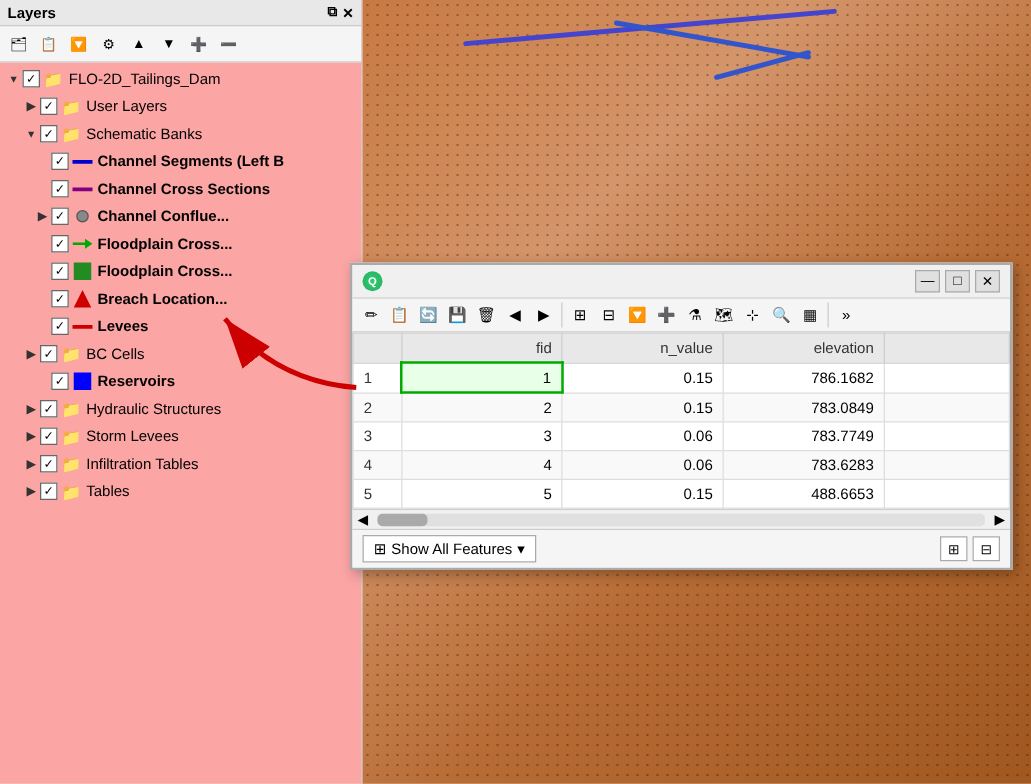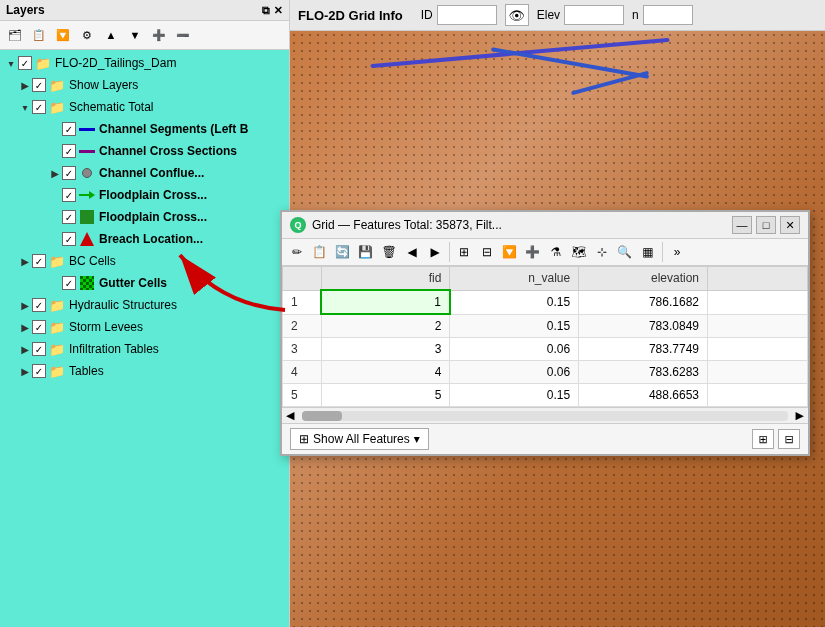--- a/index.html
+++ b/index.html
@@ -3,21 +3,21 @@
   <meta charset="utf-8">
   <style>
     * { box-sizing: border-box; margin: 0; padding: 0; }
     body { font-family: 'Segoe UI', Tahoma, Geneva, Verdana, sans-serif; font-size: 12px; background: #f0f0f0; width: 825px; height: 627px; overflow: hidden; position: relative; }
 
     
     .layers-panel {
       position: absolute;
       left: 0; top: 0;
       width: 290px; height: 627px;
-      background: #5eead4;
+      background: #fca5a5;
       border-right: 1px solid #ccc;
       display: flex;
       flex-direction: column;
     }
     .layers-title-bar {
       background: #e8e8e8;
       padding: 3px 6px;
       font-weight: bold;
       font-size: 12px;
       border-bottom: 1px solid #ccc;
@@ -54,21 +54,21 @@
       padding: 2px 4px;
       cursor: pointer;
       white-space: nowrap;
       font-size: 12px;
       min-height: 22px;
     }
     .tree-item.selected { background: #cce5ff; }
 
     .indent-0 { padding-left: 4px; }
     .indent-1 { padding-left: 18px; }
-    .indent-2 { padding-left: 48px; }
+    .indent-2 { padding-left: 27px; }
 
     .expand-arrow {
       width: 14px; min-width: 14px; height: 14px;
       display: flex; align-items: center; justify-content: center;
       font-size: 10px; color: #333;
     }
     .checkbox {
       width: 14px; min-width: 14px; height: 14px;
       border: 1px solid #666;
       background: #fff;
@@ -339,28 +339,28 @@
       <div class="expand-arrow">▾</div>
       <div class="checkbox checked"></div>
       <div class="layer-icon folder-icon">📁</div>
       <span class="layer-label">FLO-2D_Tailings_Dam</span>
     </div>
 
     <div class="tree-item indent-1">
       <div class="expand-arrow">▶</div>
       <div class="checkbox checked"></div>
       <div class="layer-icon folder-icon">📁</div>
-      <span class="layer-label">Show Layers</span>
+      <span class="layer-label">User Layers</span>
     </div>
 
     <div class="tree-item indent-1">
       <div class="expand-arrow">▾</div>
       <div class="checkbox checked"></div>
       <div class="layer-icon folder-icon">📁</div>
-      <span class="layer-label">Schematic Total</span>
+      <span class="layer-label">Schematic Banks</span>
     </div>
 
     <div class="tree-item indent-2">
       <div class="expand-arrow" style="visibility:hidden;">▶</div>
       <div class="checkbox checked"></div>
       <div class="layer-icon">
           <div class="line-blue"></div>
         </div>
       <span class="layer-label bold">Channel Segments (Left B</span>
     </div>
@@ -407,40 +407,48 @@
 
     <div class="tree-item indent-2">
       <div class="expand-arrow" style="visibility:hidden;">▶</div>
       <div class="checkbox checked"></div>
       <div class="layer-icon">
           <div class="triangle-red"></div>
         </div>
       <span class="layer-label bold">Breach Location...</span>
     </div>
 
+    <div class="tree-item indent-2">
+      <div class="expand-arrow" style="visibility:hidden;">▶</div>
+      <div class="checkbox checked"></div>
+      <div class="layer-icon">
+          <div class="line-red"></div>
+        </div>
+      <span class="layer-label bold">Levees</span>
+    </div>
 
 
     <div class="tree-item indent-1">
       <div class="expand-arrow">▶</div>
       <div class="checkbox checked"></div>
       <div class="layer-icon folder-icon">📁</div>
       <span class="layer-label">BC Cells</span>
     </div>
 
 
 
-
     <div class="tree-item indent-2">
       <div class="expand-arrow" style="visibility:hidden;">▶</div>
       <div class="checkbox checked"></div>
       <div class="layer-icon">
-          <div class="rect-checker"></div>
+          <div class="rect-blue"></div>
         </div>
-      <span class="layer-label bold">Gutter Cells</span>
-    </div>
+      <span class="layer-label bold">Reservoirs</span>
+    </div>
+
 
     <div class="tree-item indent-1">
       <div class="expand-arrow">▶</div>
       <div class="checkbox checked"></div>
       <div class="layer-icon folder-icon">📁</div>
       <span class="layer-label">Hydraulic Structures</span>
     </div>
 
     <div class="tree-item indent-1">
       <div class="expand-arrow">▶</div>
@@ -460,54 +468,37 @@
       <div class="expand-arrow">▶</div>
       <div class="checkbox checked"></div>
       <div class="layer-icon folder-icon">📁</div>
       <span class="layer-label">Tables</span>
     </div>
 
   </div>
 </div>
 
 <div class="right-panel">
-  <div class="grid-info-bar">
-    <span class="grid-info-title">FLO-2D Grid Info</span>
-    <div class="field-group">
-      <span class="field-label">ID</span>
-      <input class="field-input" type="text" value="" style="">
-    </div>
-    <div class="eye-btn">👁</div>
-    <div class="field-group">
-      <span class="field-label">Elev</span>
-      <input class="field-input" type="text" value="" style="">
-    </div>
-    <div class="field-group">
-      <span class="field-label">n</span>
-      <input class="field-input" type="text" value="" style="width: 50px;">
-    </div>
-  </div>
 
   <div class="map-area">
     <div class="map-dots"></div>
     <div class="map-river"></div>
 
     <div style="position:absolute; top:30px; left:200px; width:160px; height:4px; background:#3355cc; border-radius:2px; transform:rotate(10deg);"></div>
     <div style="position:absolute; top:50px; left:280px; width:80px; height:4px; background:#3355cc; border-radius:2px; transform:rotate(-15deg);"></div>
   </div>
 </div>
 
 <div class="grid-window">
 
   <div class="grid-window-titlebar">
     <div class="grid-window-title-left">
       <div class="qgis-logo">
         <span>Q</span>
       </div>
-      <span class="grid-window-title-text">Grid — Features Total: 35873, Filt...</span>
     </div>
     <div class="window-controls">
       <div class="win-btn">—</div>
       <div class="win-btn">□</div>
       <div class="win-btn close">✕</div>
     </div>
   </div>
 
   <div class="grid-toolbar">
     <div class="toolbar-btn">✏</div>

